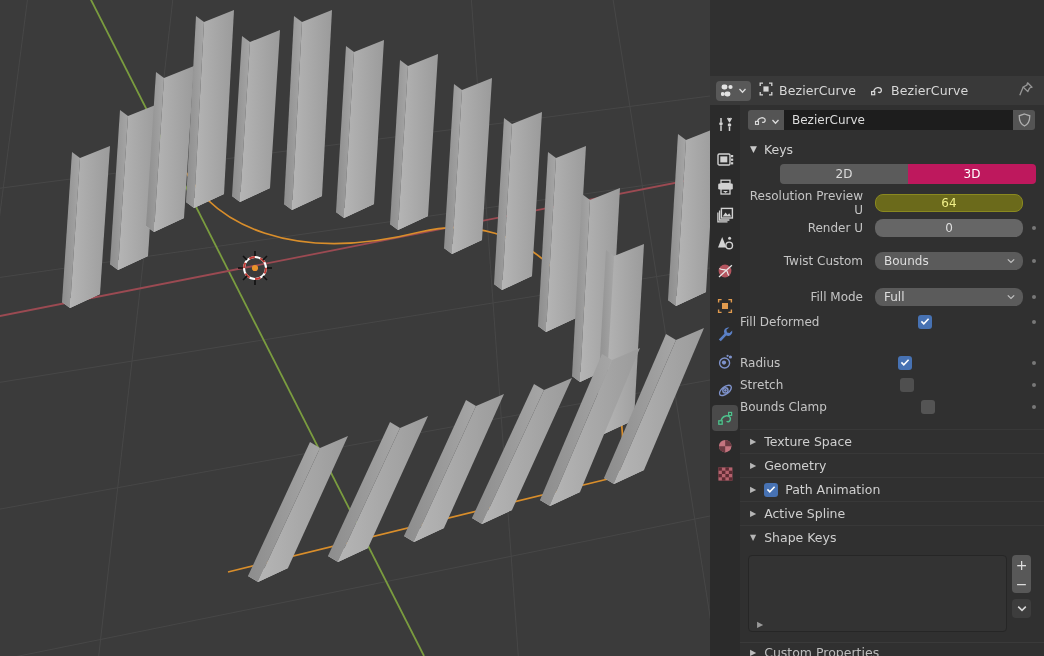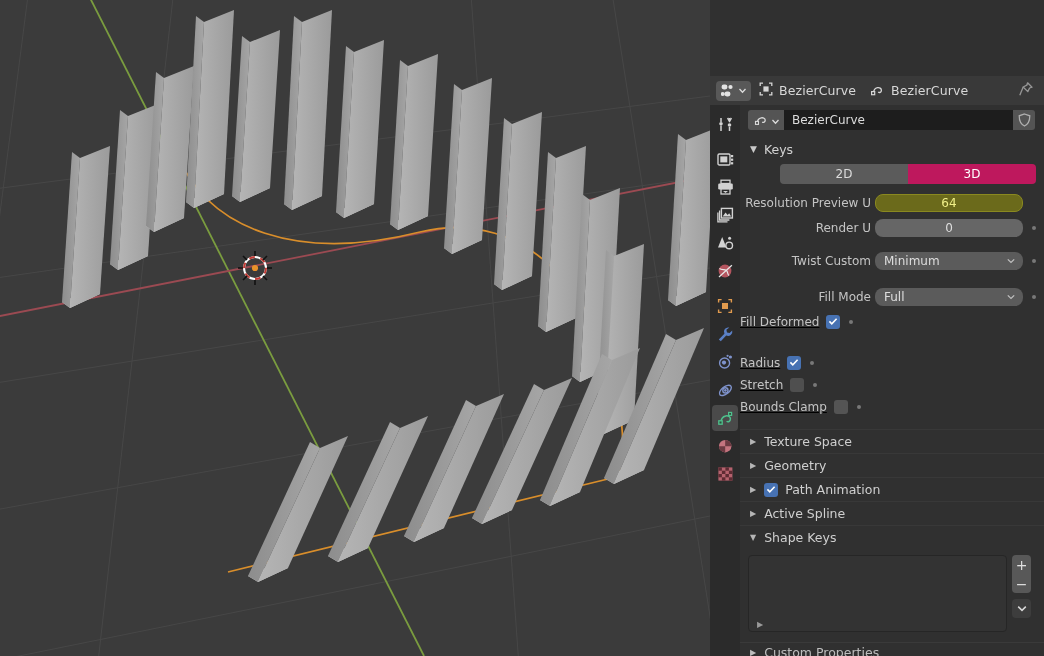--- a/index.html
+++ b/index.html
@@ -135,21 +135,21 @@
 
   
   .row {
     display: flex; align-items: center;
     height: 22px; margin: 0 0 3px 0;
     padding-right: 8px;
   }
   .row-label {
     width: 135px; text-align: right;
     color: #c4c4c4; font-size: 12px;
-    padding-right: 4px; flex-shrink: 0;
+    padding-right: 12px; flex-shrink: 0;
   }
   .field {
     flex: 1; height: 18px;
     border-radius: 8px;
     display: flex; align-items: center; justify-content: center;
     color: #dedede; font-size: 12px;
     background: #666666;
     position: relative;
   }
   .field.animated {
@@ -179,22 +179,22 @@
     display: flex; align-items: center; justify-content: center;
     font-size: 12px; color: #dcdcdc;
     background: #5b5b5b;
   }
   .toggle-btn:first-child { border-radius: 4px 0 0 4px; margin-left: 32px; }
   .toggle-btn:last-child  { border-radius: 0 4px 4px 0; }
   .toggle-btn.on { background: #be185d; color: #ffffff; }
 
   
   .cb-row {
-    display: flex; align-items: center; justify-content: flex-start;
-    height: 21px; padding-right: 8px; margin-bottom: 1px; text-decoration: underline;
+    display: flex; align-items: center; justify-content: space-between;
+    height: 21px; padding-right: 8px; margin-bottom: 1px;
   }
   .cb-label { color: #c4c4c4; font-size: 12px; margin-right: 7px; }
   .checkbox {
     width: 14px; height: 14px; border-radius: 3px;
     background: #545454; flex-shrink: 0;
     display: flex; align-items: center; justify-content: center;
   }
   .checkbox.on { background: #4772b3; }
   .checkbox.dim { background: #5a5a5a; opacity: .75; }
 
@@ -668,21 +668,21 @@
           <div class="row-label">Render U</div>
           <div class="field">0</div>
           <div class="deco-dot"></div>
         </div>
 
         <div style="height:8px"></div>
 
         <div class="row">
           <div class="row-label">Twist Custom</div>
           <div class="field dropdown">
-            <span>Minimum</span>
+            <span>Bounds</span>
             <span class="chev">
               <svg width="10" height="8" viewBox="0 0 10 8">
                 <path d="M1.8 2.4 L5 5.4 L8.2 2.4" fill="none" stroke="#d8d8d8" stroke-width="1.3"></path>
               </svg>
             </span>
           </div>
           <div class="deco-dot"></div>
         </div>
 
 

